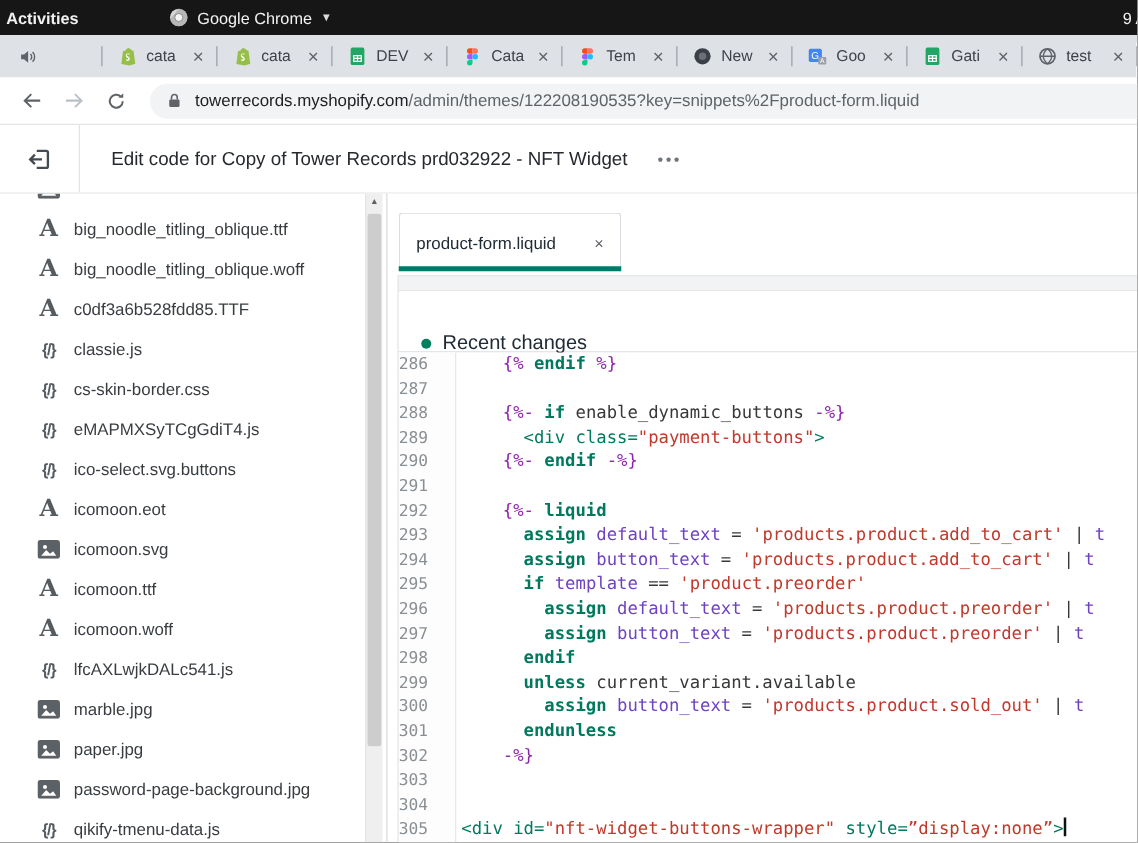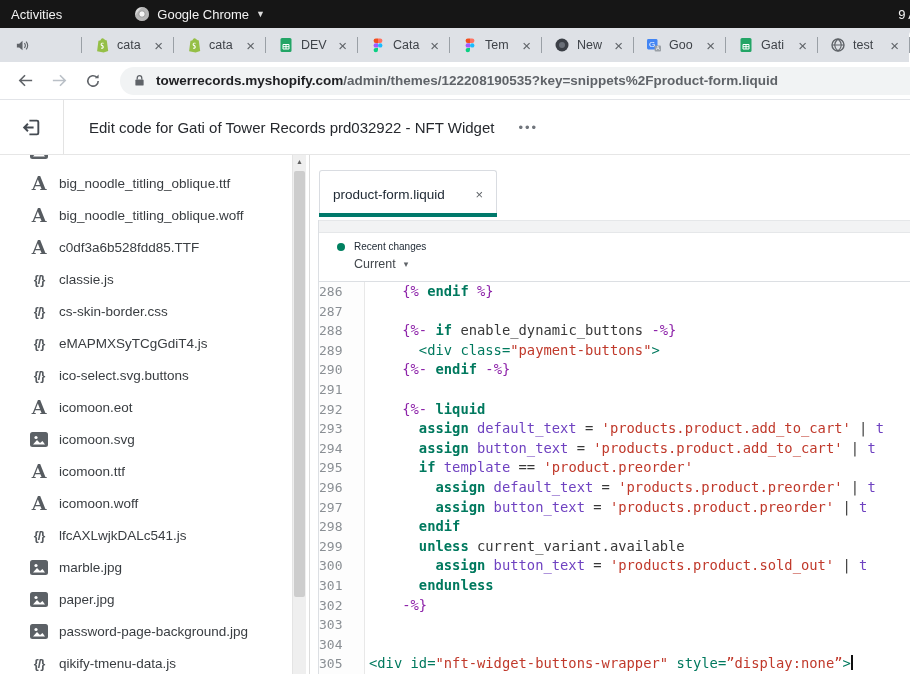--- a/index.html
+++ b/index.html
@@ -5,21 +5,21 @@
   * { margin:0; padding:0; box-sizing:border-box; }
   html,body { background:#444; }
   .screen {
     position:relative; width:910px; height:674px; overflow:hidden;
     background:#fff; font-family:"Liberation Sans", sans-serif;
     -webkit-font-smoothing:antialiased;
   }
 
   
   .sysbar { height:28px; background:#161616; color:#f2f2f2; display:flex; align-items:center; position:relative; font-size:13px; }
-  .sys-activities { padding-left:11px; }
+  .sys-activities { padding-left:5px;font-weight:bold; }
   .sys-appmenu { display:flex; align-items:center; gap:7px; margin-left:72px; }
   .sys-appmenu .chev { font-size:9px; color:#dcdcdc; }
   .sys-clock { position:absolute; right:-7px; top:0; height:28px; display:flex; align-items:center; font-size:13px; }
 
   
   .tabstrip { height:34px; background:#dee1e6; display:flex; align-items:center; overflow:hidden; }
   .strip-audio { width:44px; display:flex; justify-content:center; align-items:center; flex:none; }
   .btab { position:relative; width:92px; height:34px; display:flex; align-items:center; padding:0 8px 0 13px; flex:none; cursor:default; }
   .btab::before { content:""; position:absolute; left:0; top:9px; bottom:9px; width:1px; background:#9aa0a6; }
   .bt-icon { width:16px; height:16px; flex:none; display:inline-flex; }
@@ -32,21 +32,21 @@
         background:conic-gradient(#4285f4 0 25%, #34a853 25% 50%, #fbbc05 50% 75%, #ea4335 75% 100%); }
   .gg::after { content:""; position:absolute; inset:3.5px; background:#fff; border-radius:50%; }
   .gg-bar { position:absolute; right:0; top:6px; width:7px; height:3.2px; background:#4285f4; z-index:2; }
 
   
   .toolbar { height:38px; background:#fff; border-bottom:1px solid #e2e4e8; display:flex; align-items:center; padding-left:12px; }
   .nav-btn { width:26px; height:26px; display:flex; align-items:center; justify-content:center; margin-right:8px; border-radius:50%; }
   .nav-btn svg { display:block; }
   .omnibox { flex:1; height:28px; margin-left:6px; margin-right:-16px; background:#f1f3f4; border-radius:14px; display:flex; align-items:center; padding-left:14px; overflow:hidden; }
   .omni-lock { flex:none; display:inline-flex; margin-right:11px; }
-  .omni-url { font-size:13.5px; white-space:nowrap;font-weight:bold; }
+  .omni-url { font-size:13.5px; white-space:nowrap; }
   .omni-host { color:#202124; }
   .omni-path { color:#5f6368; }
 
   
   .page-header { height:55px; border-bottom:1px solid #e6e6e6; display:flex; align-items:center; background:#fff; }
   .ph-exit { width:64px; height:100%; border-right:1px solid #e3e3e3; display:flex; align-items:center; justify-content:center; }
   .ph-title { margin-left:25px; font-size:15px; color:#26292e; }
   .ph-dots { margin-left:18px; color:#70757c; font-size:13px; letter-spacing:2px; padding:4px 6px; }
 
   
@@ -68,21 +68,21 @@
   .editor { flex:1; min-width:0; background:#fff; display:flex; flex-direction:column; }
   .etabs { height:65px; padding-top:15px; padding-left:9px; background:#fff; flex:none; }
   .etab { position:relative; display:inline-flex; align-items:center; width:178px; height:47px; padding:0 13px;
           border:1px solid #d9dce1; border-bottom:none; border-radius:3px 3px 0 0; background:#fff; }
   .etab::after { content:""; position:absolute; left:-1px; right:-1px; bottom:0; height:4px; background:var(--accent,#00796b); }
   .etab-label { font-size:13.5px; color:#212b36; white-space:nowrap; }
   .etab-close { margin-left:auto; color:#5f6368; font-size:13px; }
   .panel { border-left:1px solid #dcdfe3; margin-left:8px; flex:1; display:flex; flex-direction:column; min-height:0; }
   .estrip { height:13px; background:#f2f3f4; border-top:1px solid #e5e7e9; border-bottom:1px solid #e5e7e9; flex:none; }
   .rc { height:49px; border-bottom:1px solid #dcdfe3; padding:8px 0 0 18px; background:#fff; flex:none; }
-  .rc-line1 { display:flex; align-items:center; font-size:10px; color:#212b36; }
+  .rc-line1 { display:flex; align-items:center; font-size:16px; color:#212b36;margin-top:25px; }
   .rc-dot { width:8px; height:8px; border-radius:50%; background:var(--dot,#008060); margin-right:9px; }
   .rc-line2 { margin:5px 0 0 17px; font-size:12.5px; color:#42474c; display:flex; align-items:center; gap:8px; }
   .rc-caret { font-size:9px; color:#5f6368; }
 
   .code { flex:1; display:flex; overflow:hidden; background:#fff; font-family:"DejaVu Sans Mono","Liberation Mono",monospace; }
   .gutter { width:46px; flex:none; border-right:1px solid #e8e8e8; background:#fdfdfd; text-align:left; padding-right:11px;
             color:#8a8f94; font-size:13px; line-height:19.6px; }
   .gutter div { height:19.6px; }
   .lines { flex:1; min-width:0; padding-left:4px; font-size:13.8px; line-height:19.6px; white-space:pre; overflow:hidden; }
   .cl { height:19.6px; }
@@ -261,21 +261,21 @@
     </div>
   </div>
 
   <div class="page-header">
     <span class="ph-exit">
       <svg viewBox="0 0 20 20" width="21" height="21">
           <path d="M8 3.5h7.2c.7 0 1.3.6 1.3 1.3v10.4c0 .7-.6 1.3-1.3 1.3H8" fill="none" stroke="#454b52" stroke-width="1.8"></path>
           <path d="M12 10H3.2M6.6 6.4 3 10l3.6 3.6" fill="none" stroke="#454b52" stroke-width="1.8"></path>
         </svg>
     </span>
-    <span class="ph-title">Edit code for Gati of Tower Records prd032922 - NFT Widget</span>
+    <span class="ph-title">Edit code for Copy of Tower Records prd032922 - NFT Widget</span>
     <span class="ph-dots">•••</span>
   </div>
 
   <div class="content">
 
     <div class="sidebar">
       <div class="file-list">
           <div class="file-row">
             <span class="fi">
               <svg width="18" height="15" viewBox="0 0 18 15">

